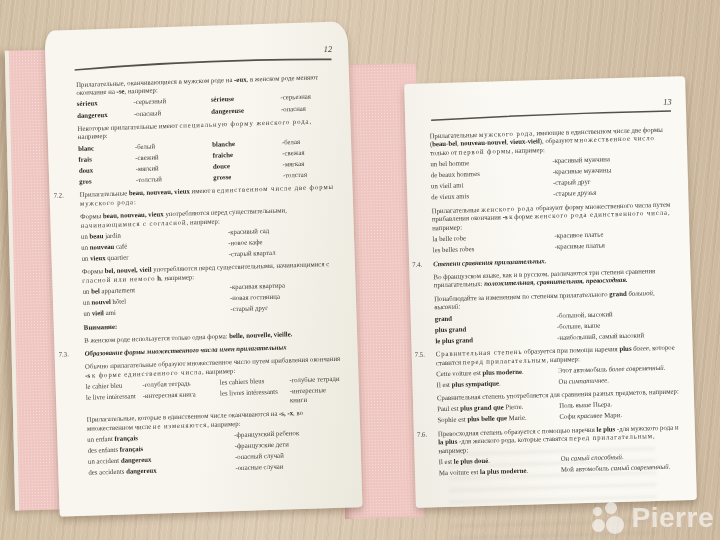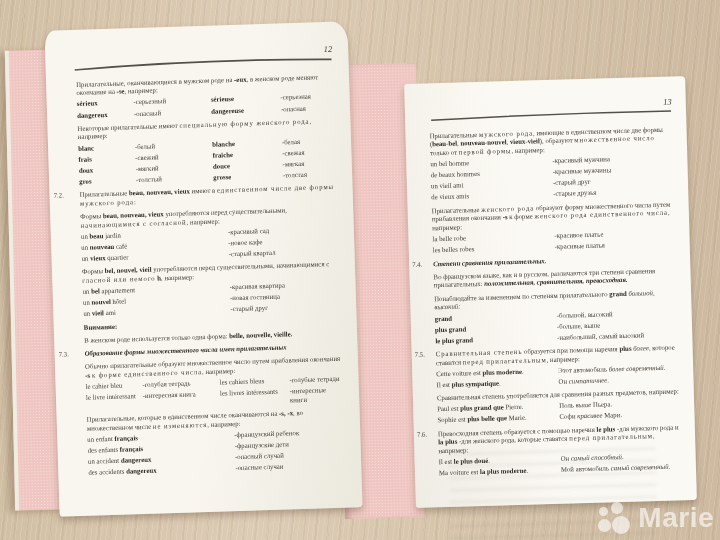--- a/index.html
+++ b/index.html
@@ -273,16 +273,16 @@
     <div class="ghost"></div>
   </div>
 
   <div class="watermark">
     <span class="wm-logo">
       <i class="wm-c1"></i>
         <i class="wm-c2"></i>
         <i class="wm-c3"></i>
         <i class="wm-c4"></i>
     </span>
-    <span class="wm-text">Marie</span>
+    <span class="wm-text">Pierre</span>
   </div>
 
 </div>
 
 </body></html>

